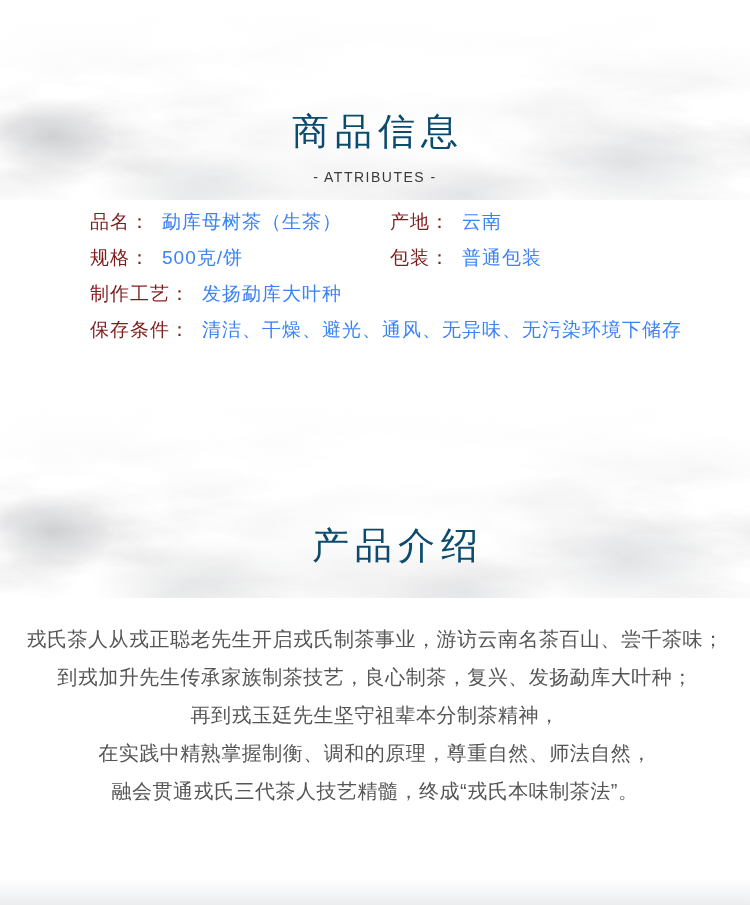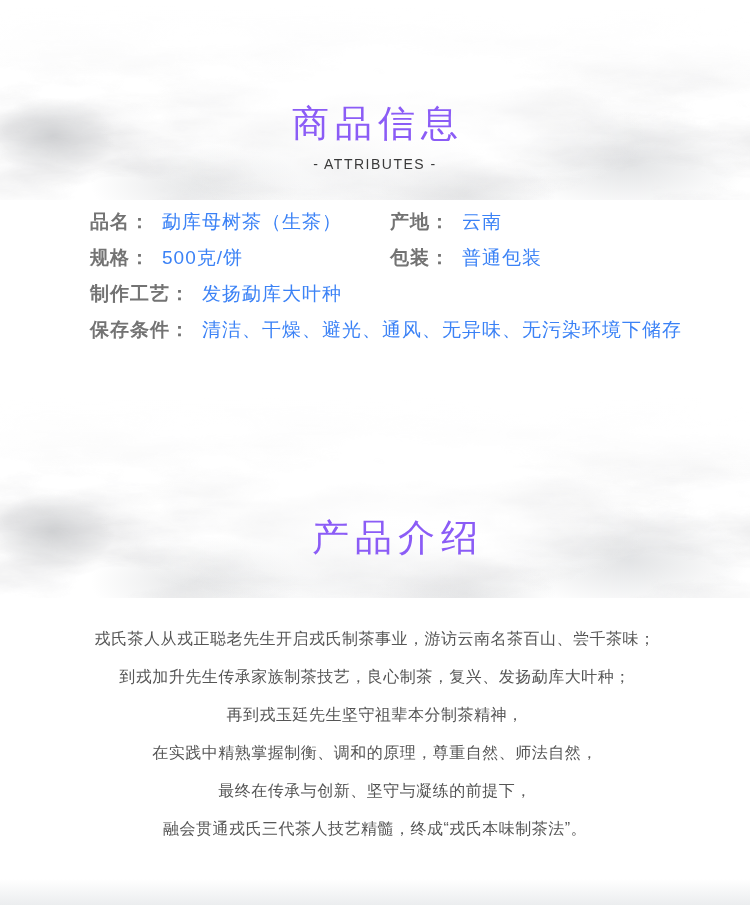--- a/index.html
+++ b/index.html
@@ -62,26 +62,26 @@
       linear-gradient(to bottom, rgba(255,255,255,0.9), rgba(255,255,255,0) 45%);
   }
   .banner-text {
     position: absolute;
     left: 0; right: 0; top: 96px;
     text-align: center;
     z-index: 3;
   }
   .banner.second .banner-text { top: 120px; padding-left: 40px; }
   .banner-title {
-    margin: 8px;
+    margin: 16px;
     font-size: 37px;
     font-weight: 200;
     letter-spacing: 6px;
     text-indent: 6px;
-    color: #8b5cf6;
+    color: #0c4a6e;
     line-height: 1.1;
     text-align: center;
   }
   .banner-sub {
     margin-top: 11px;
     font-size: 14px;
     font-weight: 400;
     letter-spacing: 1.5px;
     color: #3a3a3a;
   }
@@ -96,36 +96,36 @@
   .attr-row {
     height: 36px;
     display: flex;
     align-items: center;
     font-size: 19px;
     letter-spacing: 1px;
     white-space: nowrap;
   }
   .attr-row.full { grid-column: 1 / -1; }
   .attr-label {
-    font-weight: 700;
-    color: #737373;
+    font-weight: 400;
+    color: #7f1d1d;
   }
   .attr-value {
     margin-left: 12px;
     color: #3b82f6;
   }
 
   
   .intro {
     margin-top: 22px;
     text-align: center;
   }
   .intro p {
     margin: 0;
-    font-size: 16px;
+    font-size: 20px;
     line-height: 38px;
     letter-spacing: 0.5px;
     color: #555555;
   }
 
   
   .bottom-mist {
     position: absolute;
     left: 0; right: 0; bottom: 0;
     height: 26px;
@@ -193,18 +193,17 @@
     <div class="banner-text">
       <h2 class="banner-title">产品介绍</h2>
     </div>
   </section>
 
   <section class="intro">
     <p>戎氏茶人从戎正聪老先生开启戎氏制茶事业，游访云南名茶百山、尝千茶味；</p>
     <p>到戎加升先生传承家族制茶技艺，良心制茶，复兴、发扬勐库大叶种；</p>
     <p>再到戎玉廷先生坚守祖辈本分制茶精神，</p>
     <p>在实践中精熟掌握制衡、调和的原理，尊重自然、师法自然，</p>
-    <p>最终在传承与创新、坚守与凝练的前提下，</p>
     <p>融会贯通戎氏三代茶人技艺精髓，终成“戎氏本味制茶法”。</p>
   </section>
 
   <div class="bottom-mist"></div>
 </div>
 
 </body></html>

